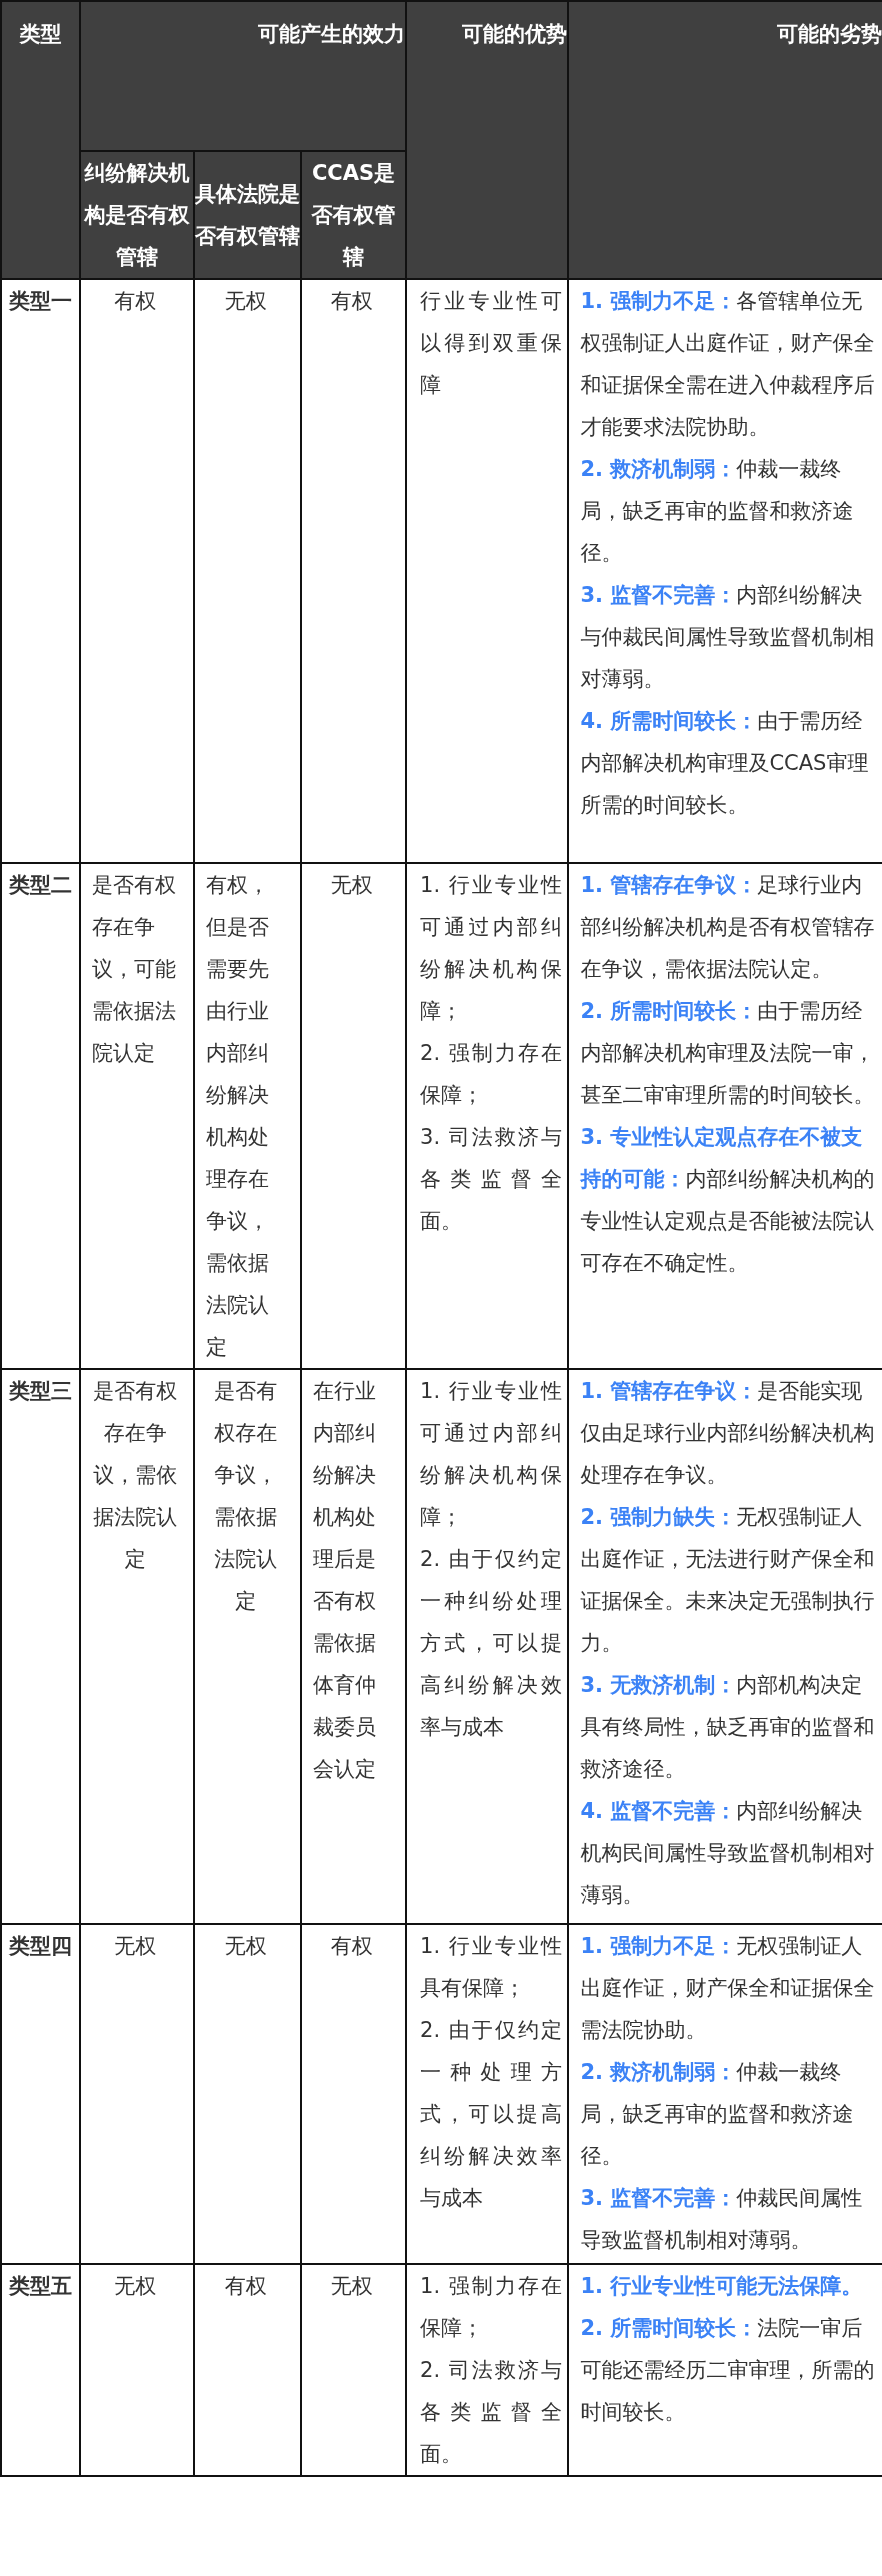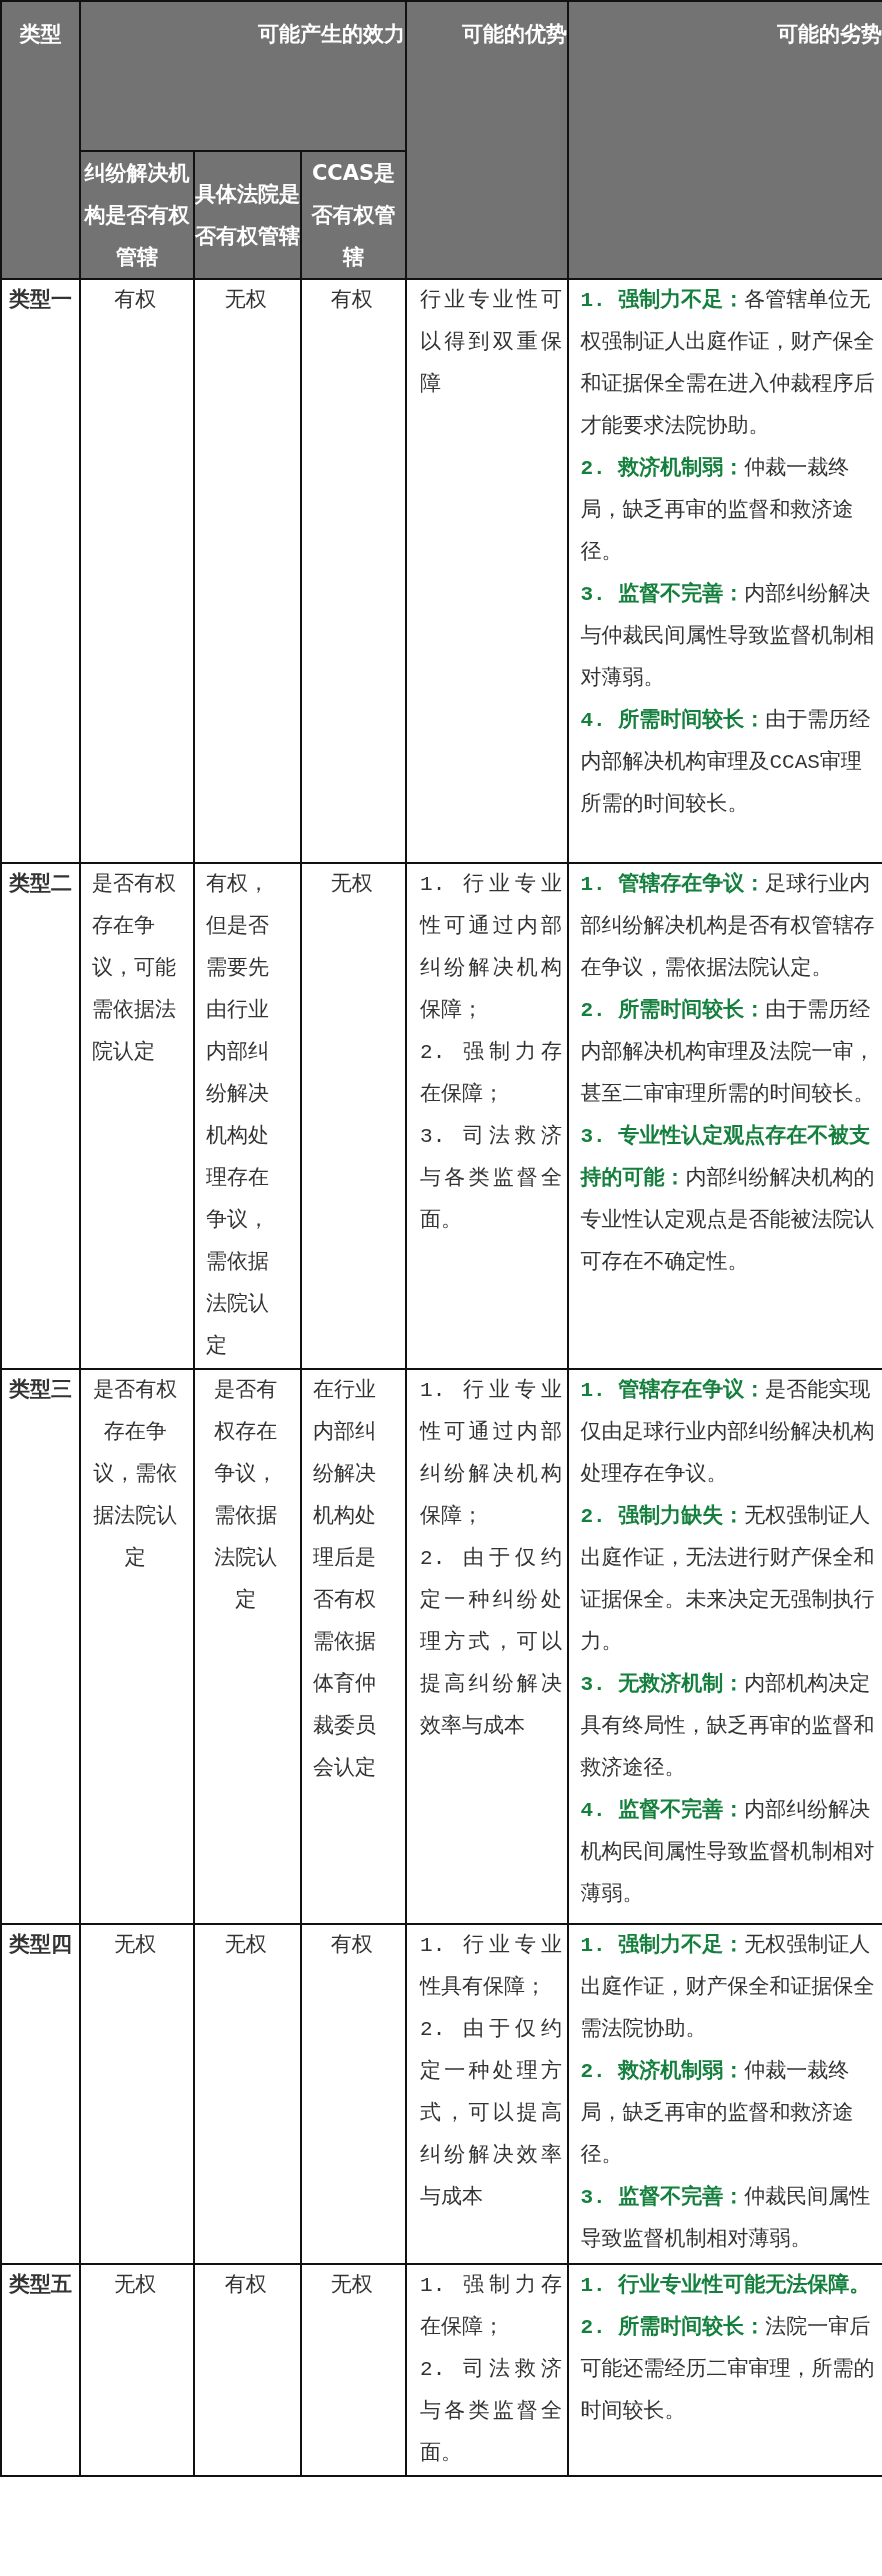--- a/index.html
+++ b/index.html
@@ -12,40 +12,40 @@
     font-size: 21px;
     line-height: 42px;
     color: #333333;
   }
   table.cmp td, table.cmp th {
     border: 2.5px solid #111111;
     vertical-align: top;
     padding: 0;
   }
   thead th {
-    background: #737373;
+    background: #404040;
     color: #ffffff;
     font-weight: bold;
   }
   thead tr.h1 th { height: 137px; vertical-align: top; padding-top: 11.4px; }
   thead tr.h2 th { height: 123px; vertical-align: middle; font-size: 21px; line-height: 42px; }
   .th-type { text-align: center; }
   .th-center { text-align: right; }
   .sub { padding: 0 11.4px; text-align: center; }
 
-  tbody td { padding-top: 23px; font-family: Liberation Mono, monospace; }
+  tbody td { padding-top: 23px; }
   tbody td.type {
     text-align: center; font-weight: bold; color: #333;
     padding-left: 4.9px; padding-right: 4.9px;
   }
   tbody td.eff { text-align: center; padding-left: 11px; padding-right: 14.7px; }
   tbody td.adv { padding-left: 13px; padding-right: 5px; text-align: justify; }
   tbody td.dis { padding-left: 11.4px; padding-right: 6.5px; }
   .dis-item { display: block; }
-  .dis-item b { color: #15803d; }
+  .dis-item b { color: #3b82f6; }
   .adv-item { display: block; }
 
   tr.r1 td { height: 582px; }
   tr.r2 td { height: 504px; }
   tr.r3 td { height: 553px; }
   tr.r4 td { height: 338px; }
   tr.r5 td { height: 209px; }
 </style>
 </head>
 <body>

